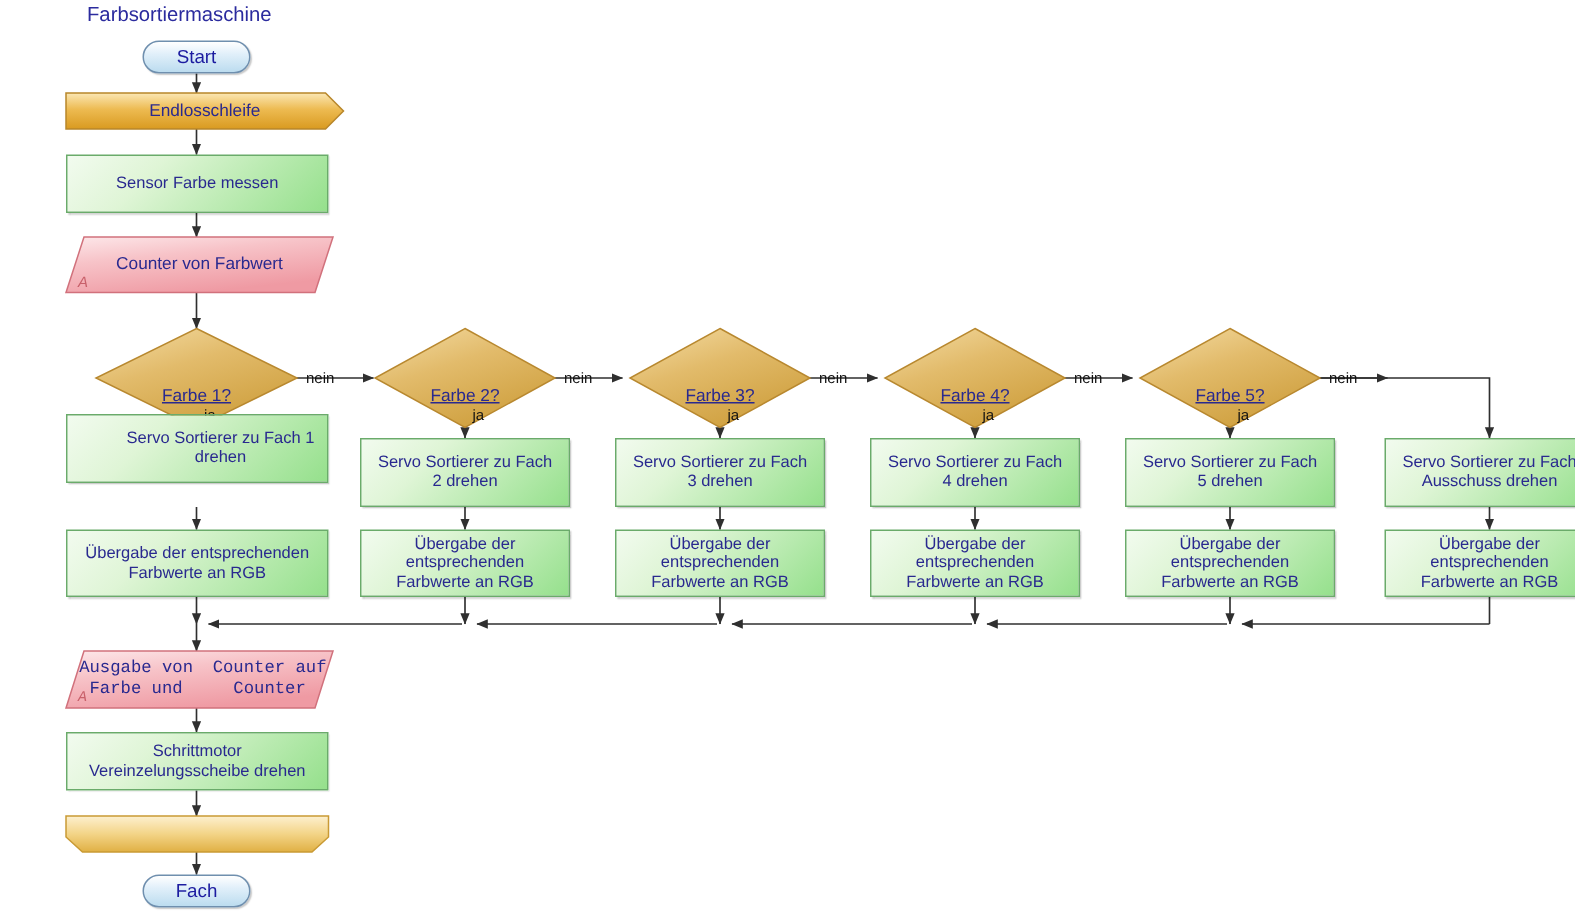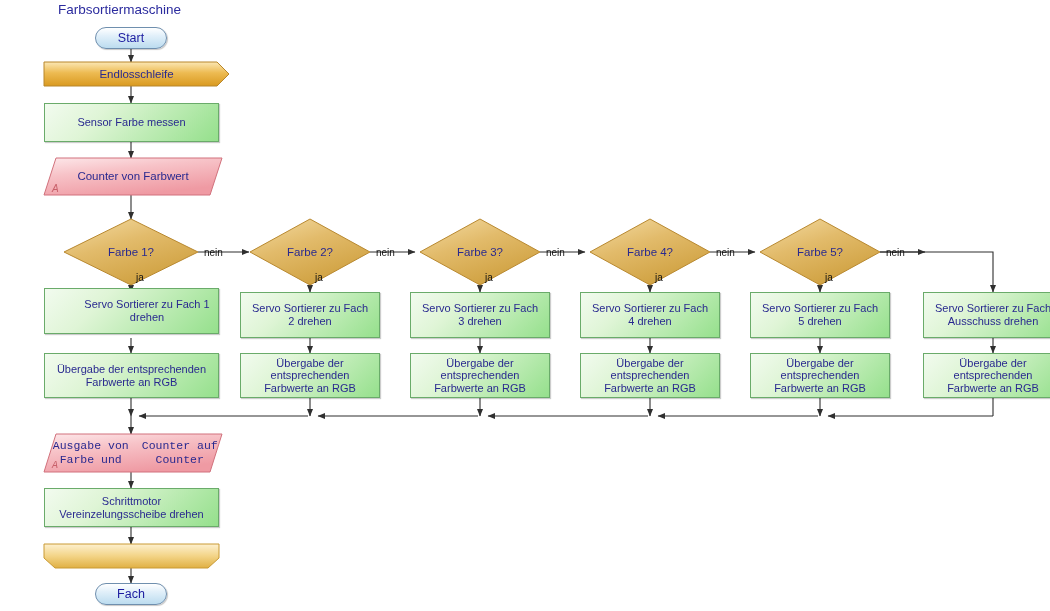--- a/index.html
+++ b/index.html
@@ -35,23 +35,23 @@
   
   .iowrap{position:absolute;}
   .iowrap .lbl{position:absolute;left:0;top:0;width:100%;height:100%;
         display:flex;align-items:center;justify-content:center;font-size:11.5px;
         color:#29298f;text-align:center;line-height:1.2;}
   .iowrap .amark{position:absolute;left:8px;bottom:1px;font-size:10px;
         font-style:italic;color:#c8606a;}
 
   
   .decwrap{position:absolute;}
-  .decwrap .lbl{position:absolute;left:0;top:0;width:100%;height:100%;
+  .decwrap .lbl{position:absolute;left:0;top:12px;width:100%;height:100%;
         display:flex;align-items:center;justify-content:center;font-size:11.5px;
-        color:#29298f;}
+        color:#29298f;text-decoration:underline;}
 
   .edgelabel{position:absolute;font-size:10px;color:#111;white-space:nowrap;}
 </style>
 </head>
 <body>
 
 <div id="canvas">
 
   <svg class="wires" viewBox="0 0 1050 611">
     <defs>
@@ -206,21 +206,21 @@
   <div class="edgelabel" style="left:528px;top:247px;">nein</div>
   <div class="edgelabel" style="left:698px;top:247px;">nein</div>
   <div class="edgelabel" style="left:868px;top:247px;">nein</div>
 
   <div class="edgelabel" style="left:118px;top:272px;">ja</div>
   <div class="edgelabel" style="left:297px;top:272px;">ja</div>
   <div class="edgelabel" style="left:467px;top:272px;">ja</div>
   <div class="edgelabel" style="left:637px;top:272px;">ja</div>
   <div class="edgelabel" style="left:807px;top:272px;">ja</div>
 
-  <div class="node proc" style="left:26px;top:288px;width:175px;height:46px;padding-left:36px;">
+  <div class="node proc" style="left:26px;top:276px;width:175px;height:46px;padding-left:36px;">
     <div>
       <span>Servo Sortierer zu Fach 1</span><br><span>drehen</span>
     </div>
   </div>
   <div class="node proc" style="left:222px;top:292px;width:140px;height:46px;">
     <div>
       <span>Servo Sortierer zu Fach</span><br><span>2 drehen</span>
     </div>
   </div>
   <div class="node proc" style="left:392px;top:292px;width:140px;height:46px;">

